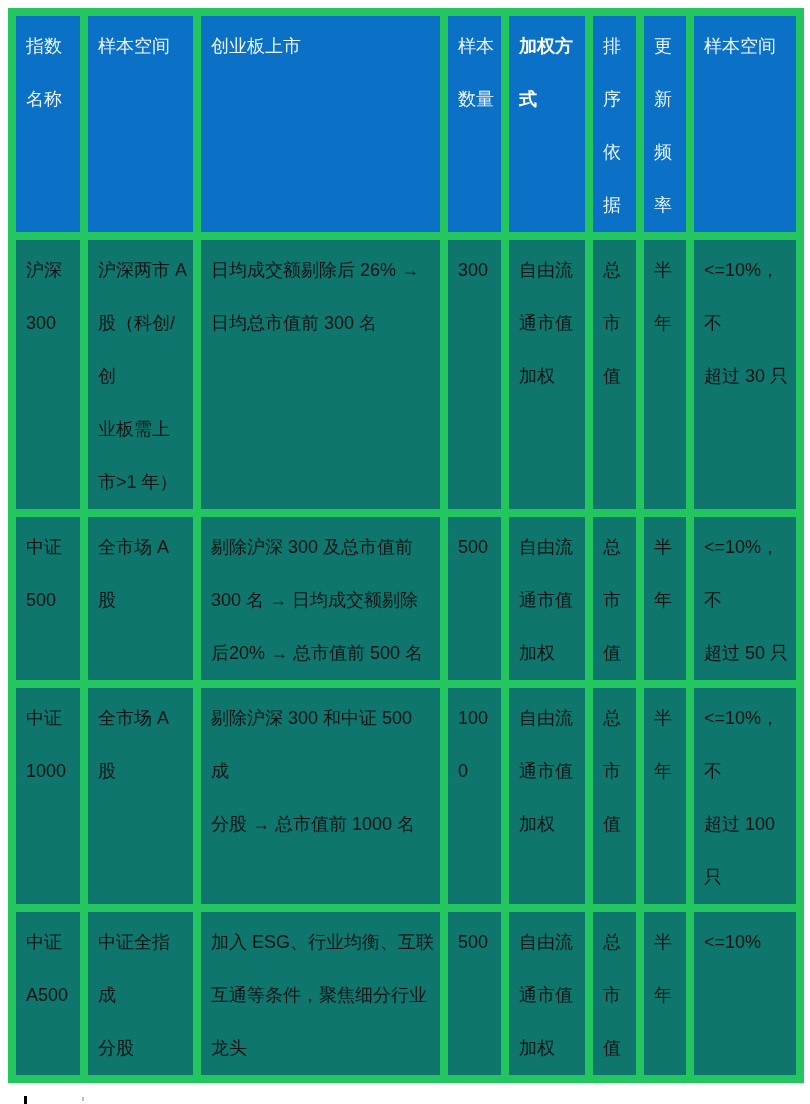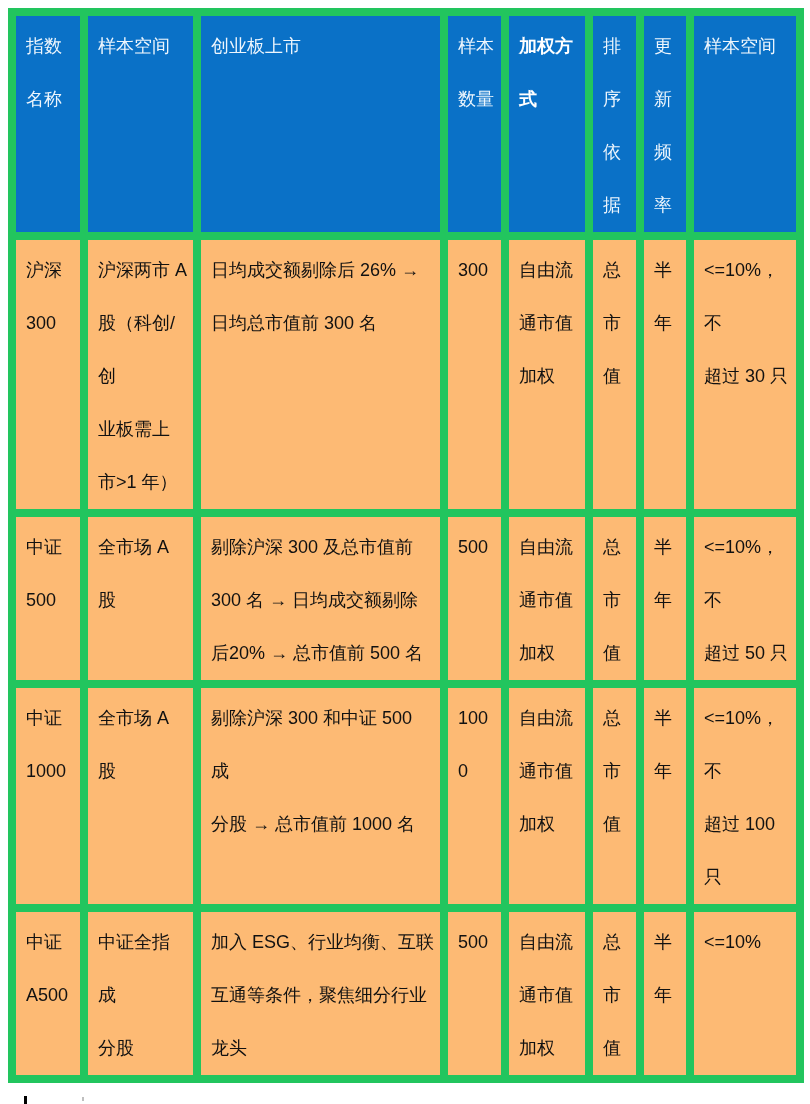--- a/index.html
+++ b/index.html
@@ -41,21 +41,21 @@
     background: #0a71c7;
     color: #eef6fd;
     border-bottom: 3px solid #000000;
   }
   thead th.bold-head {
     color: #ffffff;
     font-weight: 700;
   }
   tbody td {
     color: #111111;
-    background: #fdba74;
+    background: #0f766e;
   }
   td.count-cell {
     text-align: right;
     padding-right: 9px;
   }
   tr.hdr    { height: 214px; }
   tr.row-a  { height: 216px; }
   tr.row-b  { height: 163px; }
   tr.row-c  { height: 163px; }
   tr.row-d  { height: 163px; }

